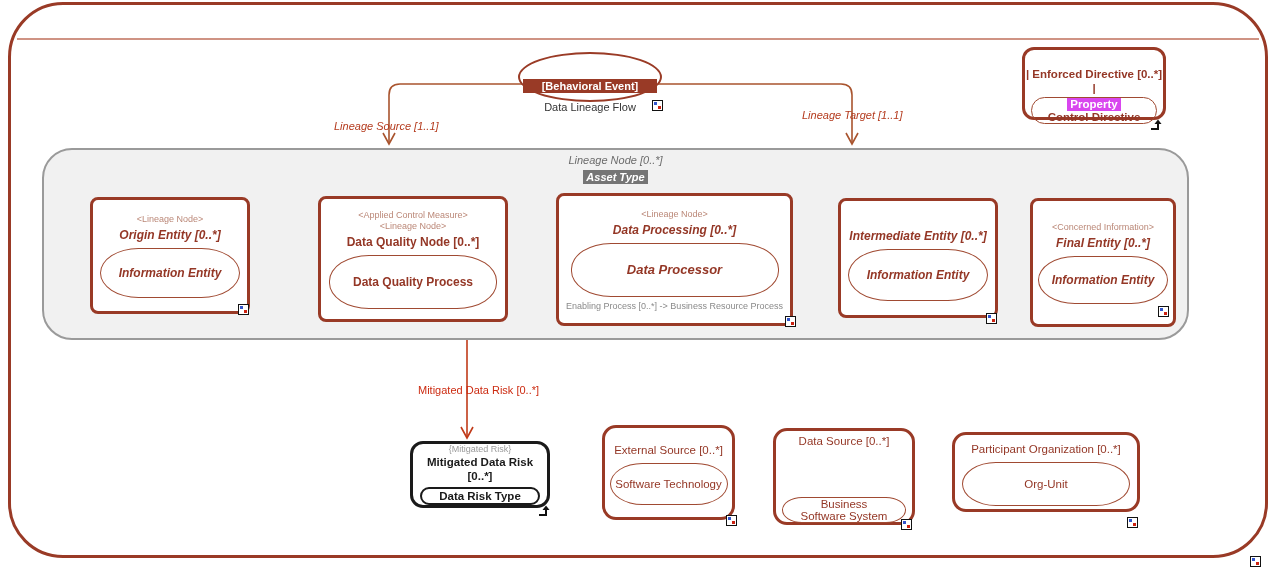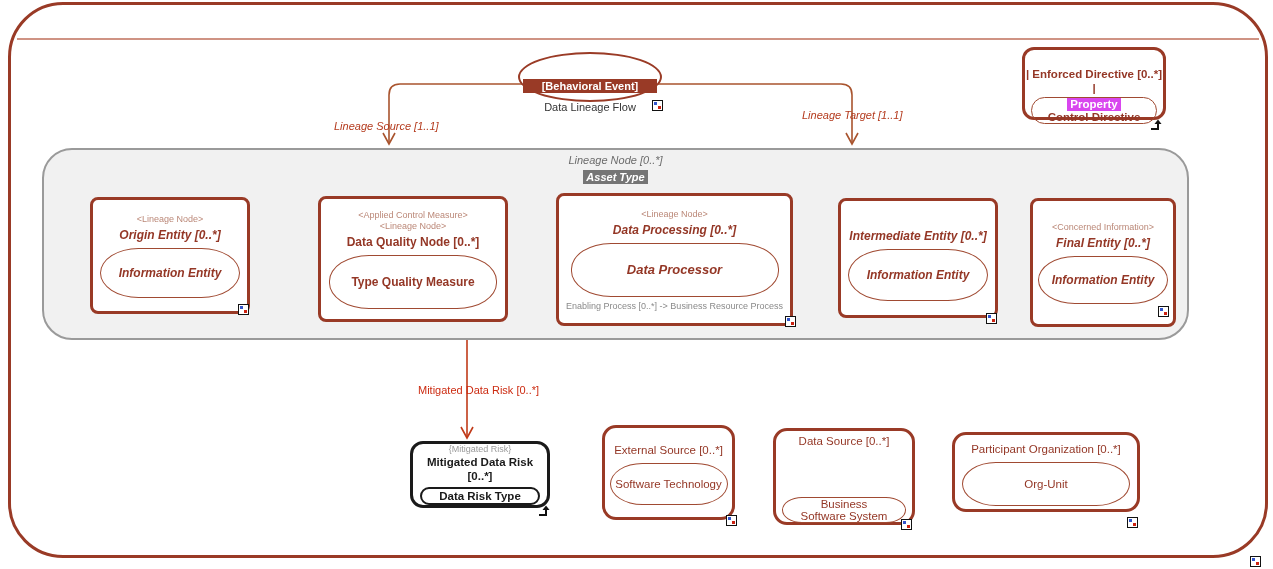--- a/index.html
+++ b/index.html
@@ -118,21 +118,21 @@
     <div class="stereo">&lt;Lineage Node&gt;</div>
     <div class="n-title bold-i">Origin Entity [0..*]</div>
     <div class="pill bold-i" style="width:140px;height:50px;">Information Entity</div>
   </div>
   <div class="mini-icon" style="left:238px;top:304px;"></div>
 
   <div class="node" style="left:318px;top:196px;width:190px;height:126px;">
     <div class="stereo">&lt;Applied Control Measure&gt;</div>
     <div class="stereo">&lt;Lineage Node&gt;</div>
     <div class="n-title bold">Data Quality Node [0..*]</div>
-    <div class="pill bold" style="width:168px;height:54px;">Type Quality Measure</div>
+    <div class="pill bold" style="width:168px;height:54px;">Data Quality Process</div>
   </div>
 
   <div class="node" style="left:556px;top:193px;width:237px;height:133px;">
     <div class="stereo">&lt;Lineage Node&gt;</div>
     <div class="n-title bold-i">Data Processing [0..*]</div>
     <div class="pill bold-i" style="width:208px;height:54px;font-size:13px;">Data Processor</div>
     <div class="footnote">Enabling Process [0..*] -&gt; Business Resource Process</div>
   </div>
   <div class="mini-icon" style="left:785px;top:316px;"></div>
 

